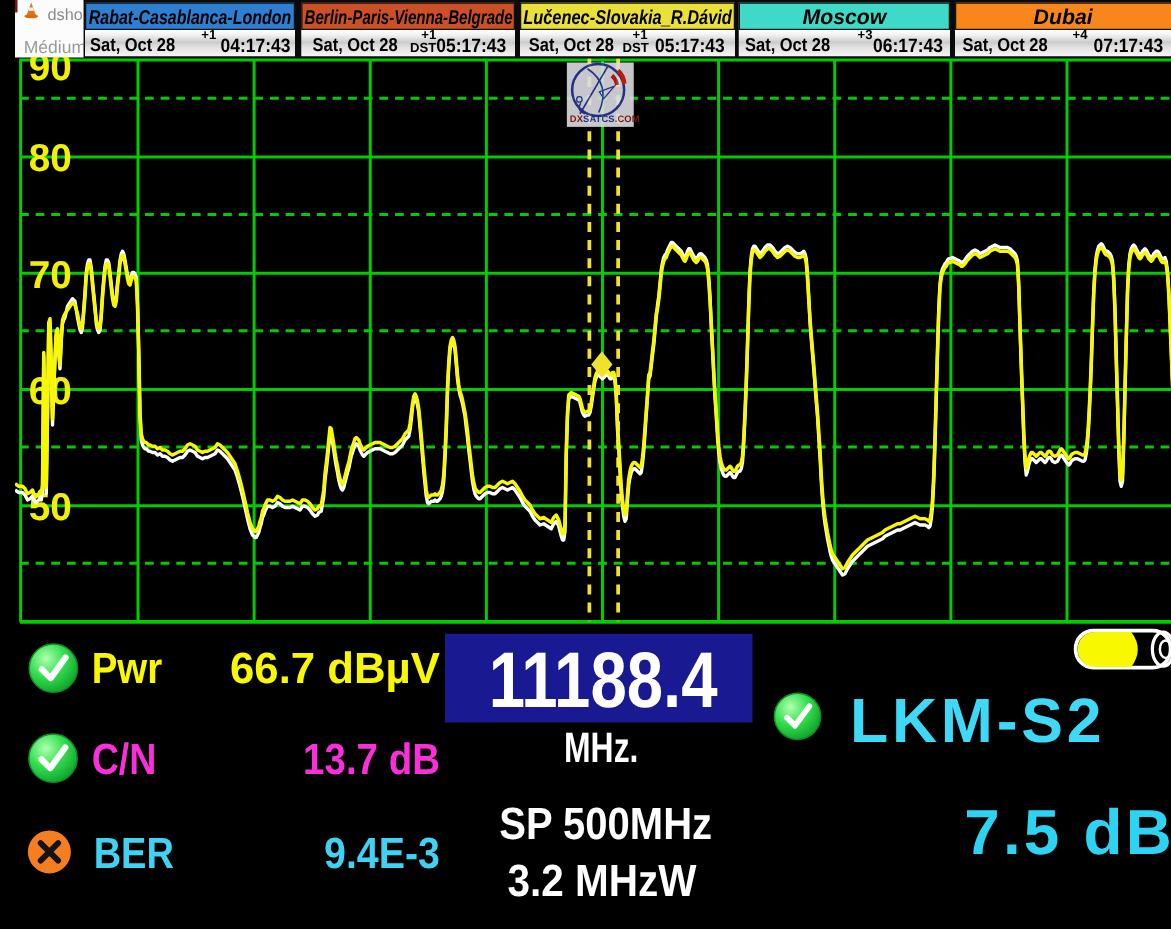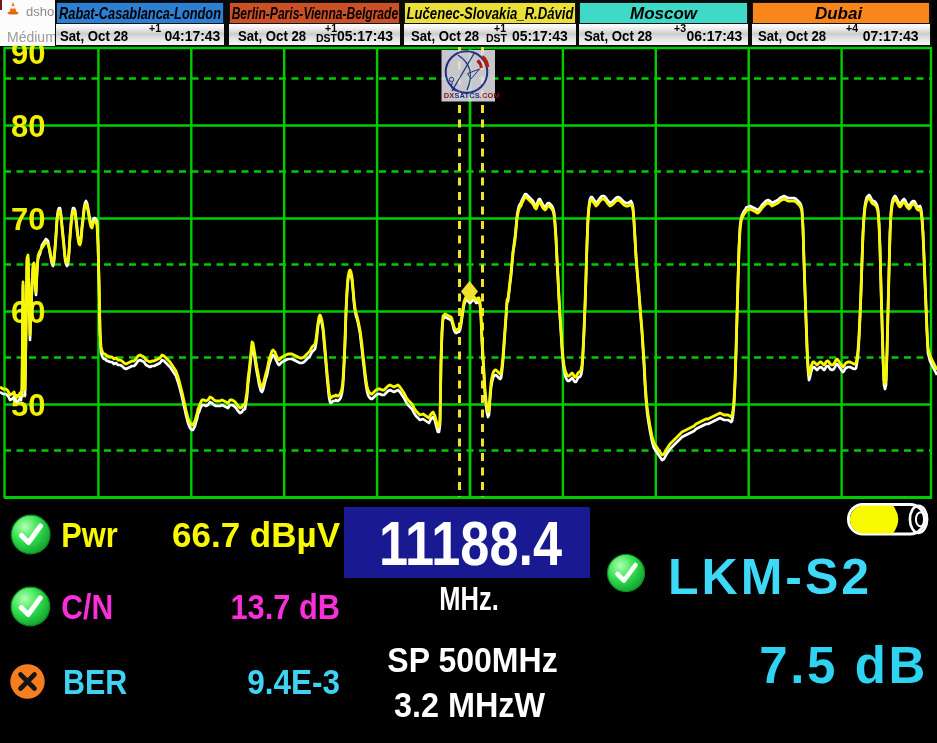--- a/index.html
+++ b/index.html
@@ -1,16 +1,16 @@
 <!DOCTYPE html>
 <html><head><meta charset="utf-8">
 <style>
 * { margin:0; padding:0; box-sizing:border-box; }
 html,body { width:937px; height:743px; background:#000; overflow:hidden; font-family:"Liberation Sans", sans-serif; }
-#page { position:relative; width:792px; height:743px; background:#000; }
+#page { position:relative; width:792px; height:743px; background:#000;margin-left:12px; }
 .abs { position:absolute; }
 .hdr { position:absolute; top:2px; height:22px; border:1px solid #141414; }
 .dt { position:absolute; top:24px; height:20.5px; background:linear-gradient(180deg,#ffffff 0%,#f2f2f2 18%,#cbcbcb 48%,#dedede 62%,#f6f6f6 100%); }
 </style></head>
 <body>
 <div id="page">
 
 <div class="abs" style="left:0;top:0;width:55px;height:45.5px;background:#fcfcfc;"></div>
 <div class="abs" style="left:0;top:0;width:2px;height:10px;background:#7a1616;"></div>
 <svg class="abs" style="left:6px;top:2px" width="14" height="13" viewBox="0 0 14 13">

